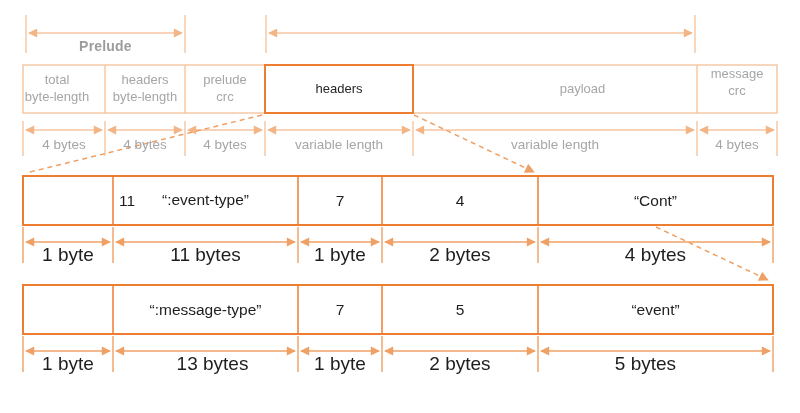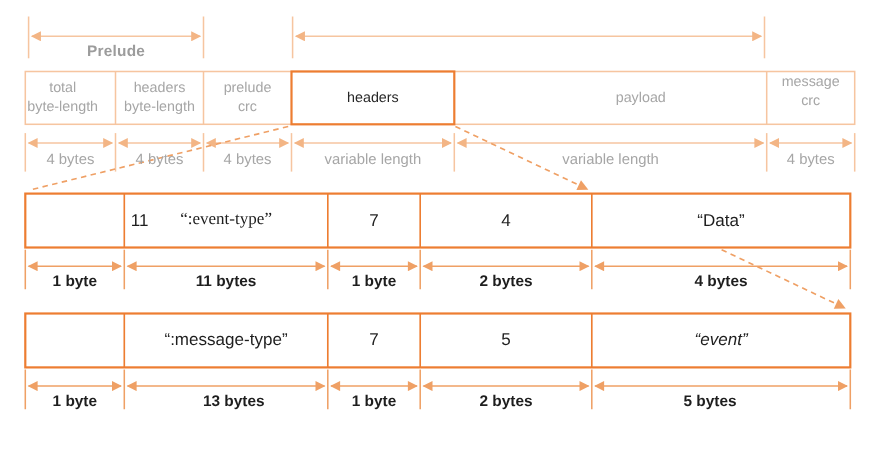--- a/index.html
+++ b/index.html
@@ -5,21 +5,21 @@
   html,body{margin:0;padding:0;background:#ffffff;}
   body{font-family:"Liberation Sans",sans-serif;}
   .canvas{position:relative;width:800px;height:413px;background:#fff;overflow:hidden;}
   .canvas svg{position:absolute;left:0;top:0;}
   .lbl{position:absolute;display:flex;align-items:center;justify-content:center;text-align:center;}
   .span-label{font-weight:bold;font-size:14px;color:#9c9c9c;letter-spacing:.2px;}
   .field-label{font-size:13px;color:#a6a6a6;white-space:pre-line;line-height:1.3;}
   .field-label.hl{color:#262626;}
   .size-faint{font-size:13.5px;color:#a6a6a6;}
   .cell-value{font-size:15.5px;color:#1e1e1e;}
-  .size-strong{font-size:14px;color:#1e1e1e;font-weight:bold;}
+  .size-strong{font-size:19px;color:#1e1e1e;}
 </style>
 </head>
 <body>
 
 <div class="canvas">
 
   <svg width="800" height="413" viewBox="0 0 800 413">
     <defs>
       <marker id="ah-faint" viewBox="0 0 10 10" refX="9" refY="5" markerWidth="7.5" markerHeight="6.5" orient="auto-start-reverse">
         <path d="M0,0 L10,5 L0,10 z" fill="#F3B585"></path>
@@ -133,35 +133,35 @@
 crc</div>
 
   <div class="lbl size-faint" style="left:23px;top:135px;width:82px;height:18px;">4 bytes</div>
   <div class="lbl size-faint" style="left:105px;top:135px;width:80px;height:18px;">4 bytes</div>
   <div class="lbl size-faint" style="left:185px;top:135px;width:80px;height:18px;">4 bytes</div>
   <div class="lbl size-faint" style="left:265px;top:135px;width:148px;height:18px;">variable length</div>
   <div class="lbl size-faint" style="left:413px;top:135px;width:284px;height:18px;">variable length</div>
   <div class="lbl size-faint" style="left:697px;top:135px;width:80px;height:18px;">4 bytes</div>
 
   <div class="lbl cell-value" style="left:23px;top:176px;width:112px;height:49px;margin-left:48px;">11</div>
-  <div class="lbl cell-value" style="left:113px;top:176px;width:185px;height:48px;font-family:Liberation Serif, serif;">“:event-type”</div>
+  <div class="lbl cell-value" style="left:113px;top:176px;width:185px;height:48px;">“:event-type”</div>
   <div class="lbl cell-value" style="left:298px;top:176px;width:84px;height:49px;">7</div>
   <div class="lbl cell-value" style="left:382px;top:176px;width:156px;height:49px;">4</div>
-  <div class="lbl cell-value" style="left:538px;top:176px;width:235px;height:49px;">“Data”</div>
+  <div class="lbl cell-value" style="left:538px;top:176px;width:235px;height:49px;">“Cont”</div>
 
   <div class="lbl size-strong" style="left:23px;top:246px;width:90px;height:18px;">1 byte</div>
   <div class="lbl size-strong" style="left:113px;top:246px;width:185px;height:18px;">11 bytes</div>
   <div class="lbl size-strong" style="left:298px;top:246px;width:84px;height:18px;">1 byte</div>
   <div class="lbl size-strong" style="left:382px;top:246px;width:156px;height:18px;">2 bytes</div>
   <div class="lbl size-strong" style="left:538px;top:246px;width:235px;height:18px;">4 bytes</div>
 
   <div class="lbl cell-value" style="left:113px;top:285px;width:185px;height:49px;border-radius:11px;">“:message-type”</div>
   <div class="lbl cell-value" style="left:298px;top:285px;width:84px;height:49px;">7</div>
   <div class="lbl cell-value" style="left:382px;top:285px;width:156px;height:49px;">5</div>
-  <div class="lbl cell-value" style="left:538px;top:285px;width:235px;height:49px;font-style:italic;">“event”</div>
+  <div class="lbl cell-value" style="left:538px;top:285px;width:235px;height:49px;">“event”</div>
 
   <div class="lbl size-strong" style="left:23px;top:355px;width:90px;height:18px;">1 byte</div>
   <div class="lbl size-strong" style="left:113px;top:355px;width:199px;height:18px;">13 bytes</div>
   <div class="lbl size-strong" style="left:298px;top:355px;width:84px;height:18px;">1 byte</div>
   <div class="lbl size-strong" style="left:382px;top:355px;width:156px;height:18px;">2 bytes</div>
   <div class="lbl size-strong" style="left:538px;top:355px;width:215px;height:18px;">5 bytes</div>
 
 </div>
 
 </body></html>

